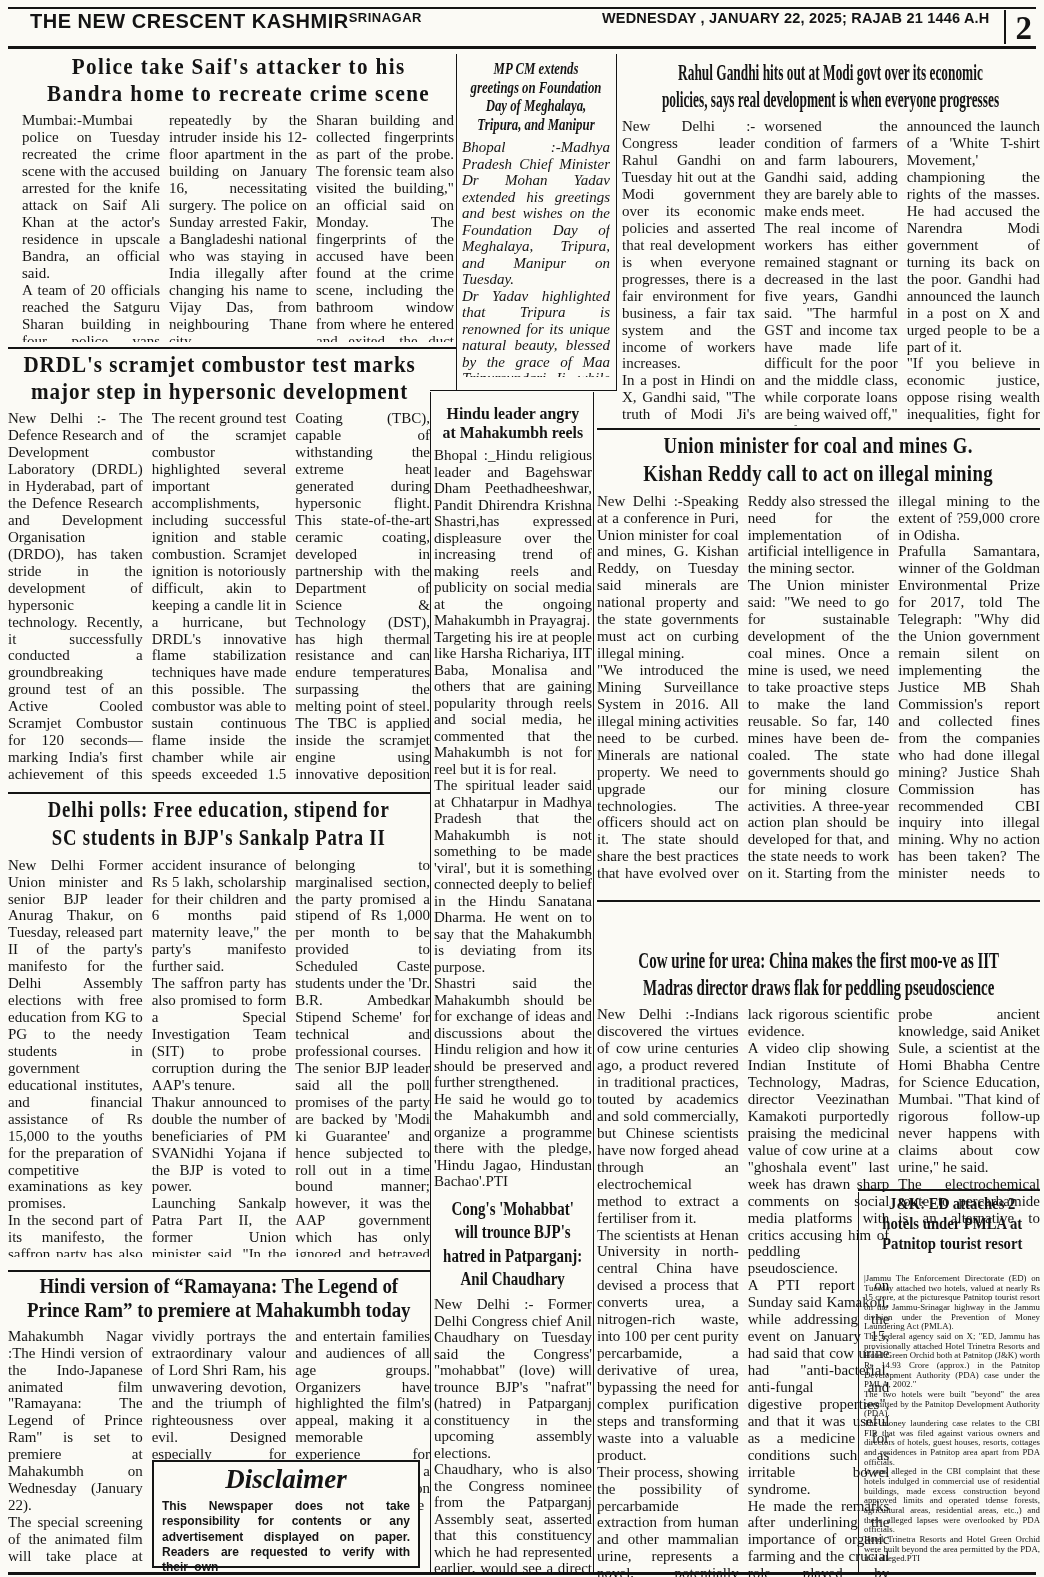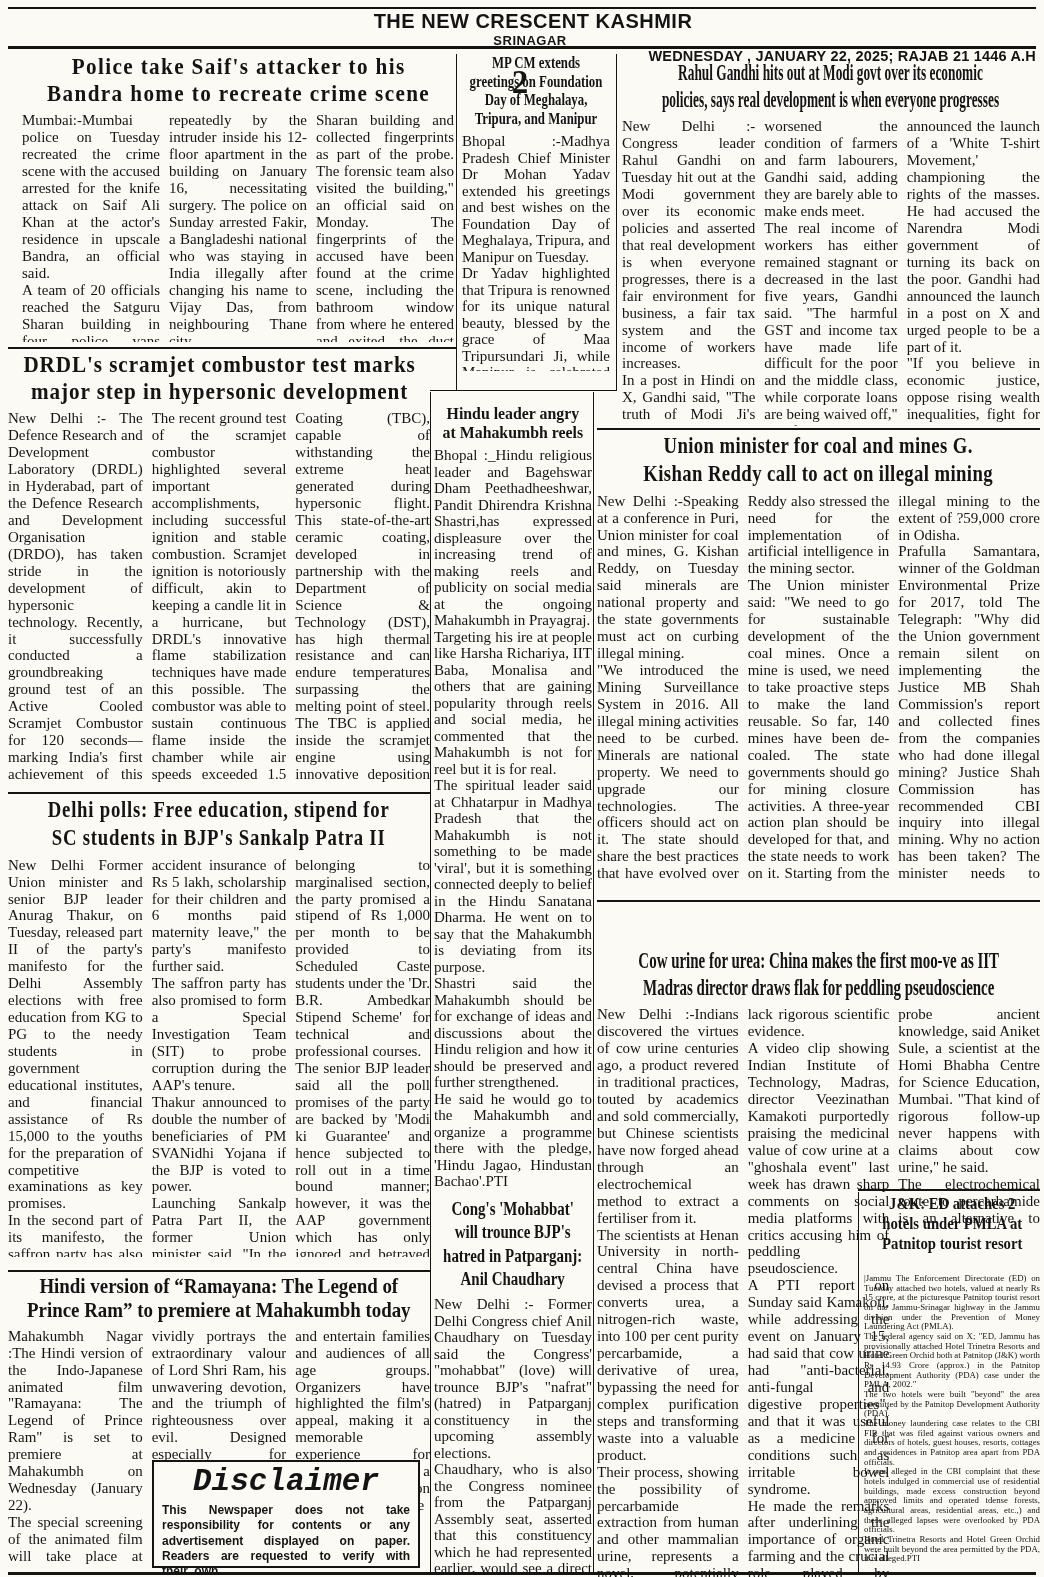--- a/index.html
+++ b/index.html
@@ -1,40 +1,40 @@
 <!DOCTYPE html>
 <html><head>
 <meta charset="utf-8">
 <style>
   html,body{margin:0;padding:0;}
   body{width:1044px;height:1577px;position:relative;background:#fbfaf5;color:#141414;
        font-family:"Liberation Serif",serif;overflow:hidden;}
   .rule{position:absolute;background:#141414;}
   
   .masthead{position:absolute;left:8px;top:10px;width:1028px;height:29px;
-            display:flex;align-items:center;font-family:"Liberation Sans",sans-serif;flex-direction:column;}
+            display:flex;font-family:"Liberation Sans",sans-serif;}
   .mh-title{font-weight:bold;font-size:20px;letter-spacing:.5px;margin-left:22px;white-space:nowrap;}
-  .mh-city{font-weight:bold;font-size:13px;margin-left:16px;letter-spacing:.5px;}
+  .mh-city{font-weight:bold;font-size:13px;letter-spacing:.5px;}
   .mh-date{font-weight:bold;font-size:14.5px;margin-left:auto;letter-spacing:.2px;white-space:nowrap;}
   .mh-sep{width:2px;height:34px;background:#141414;margin:0 10px 0 14px;}
   .mh-page{font-family:"Liberation Serif",serif;font-weight:bold;font-size:33px;margin-right:4px;}
   
   .art{position:absolute;}
   .hl{font-family:"Liberation Serif",serif;font-weight:bold;text-align:center;
       white-space:pre-line;margin:0 0 5px 0;transform-origin:top left;line-height:1.16;}
   .cols{display:flex;gap:9px;overflow:hidden;}
   .col{flex:1 1 0;font-size:15px;line-height:1.13;text-align:justify;
        white-space:pre-line;overflow:hidden;}
   .ncol{font-size:15px;line-height:1.1;text-align:justify;white-space:pre-line;}
   .midzone{position:absolute;left:434px;top:398px;width:158px;height:1178px;overflow:hidden;}
   
   .disc{position:absolute;left:152px;top:1460px;width:268px;height:108px;
         border:2.5px solid #141414;background:#fbfaf5;padding:2px 8px;box-sizing:border-box;}
-  .disc-title{font-family:Liberation Mono, monospace;font-style:italic;font-weight:bold;
-              font-size:31px;text-align:center;margin:0 0 4px 0;}
+  .disc-title{font-family:Liberation Serif, serif;font-style:italic;font-weight:bold;
+              font-size:27px;text-align:center;margin:0 0 4px 0;}
   .disc-body{font-family:"Liberation Sans",sans-serif;font-weight:bold;font-size:12px;
              line-height:1.28;text-align:justify;word-spacing:3px;}
 </style>
 </head>
 <body>
 
 <div class="rule" style="left:8px;top:7px;width:1028px;height:1.5px;"></div>
 <header class="masthead">
   <span class="mh-title">THE NEW CRESCENT KASHMIR</span>
   <span class="mh-city">SRINAGAR</span>
@@ -55,21 +55,21 @@
     <div class="col">repeatedly by the intruder inside his 12-floor apartment in the building on January 16, necessitating surgery. The police on Sunday arrested Fakir, a Bangladeshi national who was staying in India illegally after changing his name to Vijay Das, from neighbouring Thane city.
 The official said after recreating the crime scene and going to places the accused had visited while on the run, Fakir was brought back to Bandra police station, where officials will interrogate him.
 Meanwhile, multiple fingerprints of the accused have been collected from various spots from actor's building, police said.
 "The local police and crime branch visited the actor's Satguru</div>
     <div class="col">Sharan building and collected fingerprints as part of the probe. The forensic team also visited the building," an official said on Monday. The fingerprints of the accused have been found at the crime scene, including the bathroom window from where he entered and exited, the duct shaft and the ladder he used to enter from the duct, the official said.
 Fakir, a native of Jhalokathi district in Bangladesh, had been residing in Mumbai for over five months, working odd jobs and was associated with a housekeeping agency, police said.
 The metropolitan magistrate's court in Bandra has remanded the accused in five-day police custody.PTI</div>
   </div>
 </section>
 
-<section class="art" style="left:462px;top:54px;width:148px;">
+<section class="art" style="left:462px;top:60px;width:148px;font-style:italic;">
   <h2 class="hl" style="font-size:16px;width:125%;transform:scaleX(0.8);">MP CM extends
 greetings on Foundation
 Day of Meghalaya,
 Tripura, and Manipur</h2>
   <div class="ncol" style="height:238px;overflow:hidden;">Bhopal :-Madhya Pradesh Chief Minister Dr Mohan Yadav extended his greetings and best wishes on the Foundation Day of Meghalaya, Tripura, and Manipur on Tuesday.
 Dr Yadav highlighted that Tripura is renowned for its unique natural beauty, blessed by the grace of Maa Tripursundari Ji, while Manipur is celebrated for its distinctive art and rich culture. He also remarked on the incredible natural beauty shared by Tripura, Manipur, and Meghalaya.
 The Chief Minister conveyed his hope that the three states continue to progress by achieving new milestones in development and that their people experience lasting prosperity and well-being.SNS</div>
 </section>
 
 <section class="art" style="left:622px;top:60px;width:418px;">

